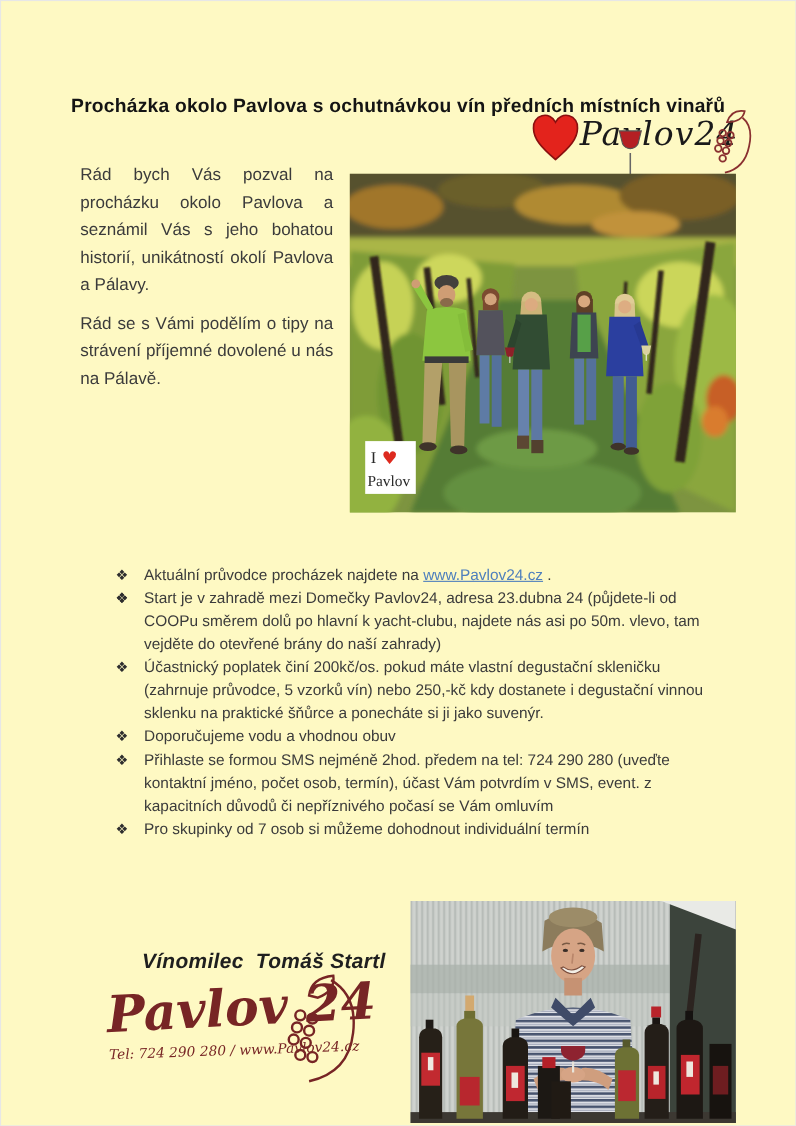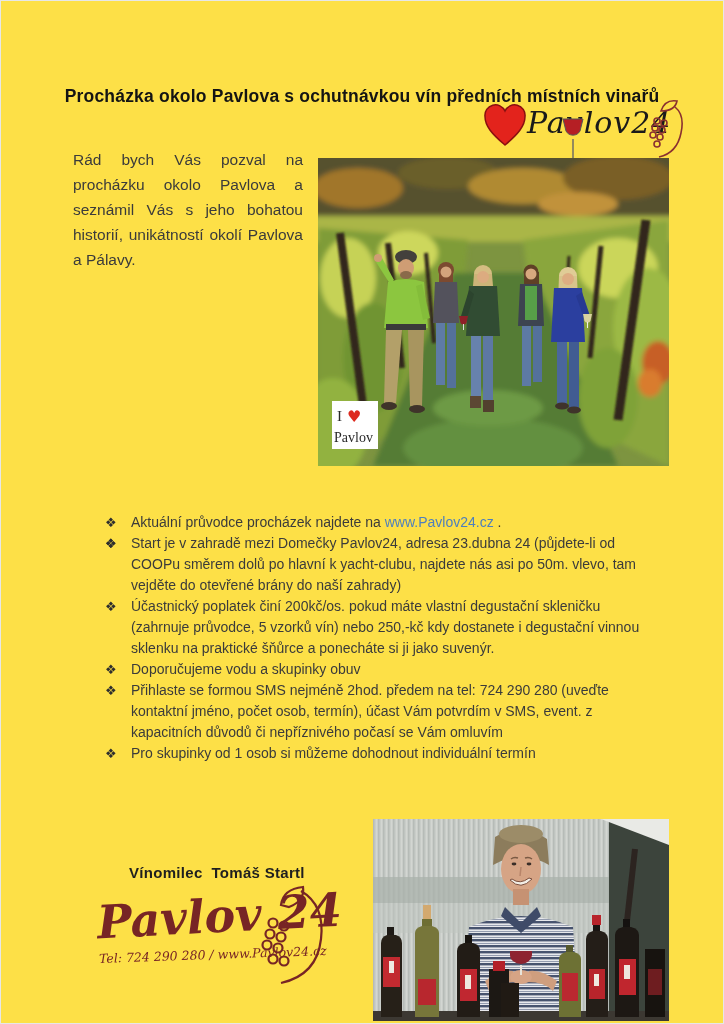--- a/index.html
+++ b/index.html
@@ -1,17 +1,17 @@
 <!DOCTYPE html>
 <html><head>
 <meta charset="utf-8">
 <style>
   html,body{margin:0;padding:0;background:#ffffff;}
   .page{
-    position:relative;width:724px;height:1024px;background:#fde047;
+    position:relative;width:724px;height:1024px;background:#fef9c3;
     font-family:"Liberation Sans",sans-serif;color:#3a3a3a;
     overflow:hidden;border:1px solid #e7e7e7;box-sizing:border-box;
   }
   .title{
     position:absolute;top:85px;left:0;right:0;text-align:center;
     font-size:17.5px;font-weight:bold;color:#141414;letter-spacing:.2px;
   }
   
   .logo-top{position:absolute;left:482px;top:98px;width:200px;height:96px;}
   .logo-top .heart{position:absolute;left:0;top:4px;}
@@ -31,25 +31,25 @@
   
   .photo1{position:absolute;left:317px;top:157px;width:351px;height:308px;}
   .photo2{position:absolute;left:372px;top:818px;width:296px;height:202px;}
   
   .bullets{
     position:absolute;left:104px;top:511px;width:552px;
     list-style:none;margin:0;padding:0;font-size:14px;line-height:21px;color:#3b3b3b;
   }
   .bullets li{position:relative;padding-left:26px;}
   .bullets .marker{position:absolute;left:0;top:0;font-size:13px;color:#2e2e2e;}
-  a.link{color:#4e7fbd;cursor:pointer;}
+  a.link{color:#4e7fbd;text-decoration:underline;cursor:pointer;}
   
   .signature{
-    position:absolute;left:128px;top:863px;font-size:15px;font-weight:bold;
-    color:#1f1f1f;letter-spacing:.3px;white-space:pre;text-align:right;
+    position:absolute;left:128px;top:863px;font-size:19px;font-weight:bold;
+    font-style:italic;color:#1f1f1f;letter-spacing:.3px;white-space:pre;text-align:right;
   }
   .brand-script{
     position:absolute;left:96px;top:888px;
     font-family:"DejaVu Serif",serif;font-style:italic;font-weight:bold;
     font-size:46px;color:#772525;transform:rotate(-3deg);white-space:nowrap;
   }
   .contact{
     position:absolute;left:98px;top:946px;
     font-family:"DejaVu Serif",serif;font-style:italic;font-size:12.5px;
     color:#772525;transform:rotate(-2deg);white-space:nowrap;
@@ -83,20 +83,21 @@
           <circle cx="21" cy="33" r="3"></circle>
         <circle cx="12" cy="38" r="3"></circle>
           <circle cx="19" cy="40" r="3"></circle>
         <circle cx="16" cy="47" r="3"></circle>
       </g>
     </svg>
   </div>
 
   <div class="intro">
     <p>Rád bych Vás pozval na procházku okolo Pavlova a seznámil Vás s jeho bohatou historií, unikátností okolí Pavlova a Pálavy.</p>
+    <p>Rád se s Vámi podělím o tipy na strávení příjemné dovolené u nás na Pálavě.</p>
   </div>
 
   <svg class="photo1" viewBox="0 0 351 308">
     <defs>
       <filter id="b1" x="-10%" y="-10%" width="120%" height="120%">
           <feGaussianBlur stdDeviation="2.5"></feGaussianBlur>
         </filter>
       <filter id="b2" x="-20%" y="-20%" width="140%" height="140%">
           <feGaussianBlur stdDeviation="1"></feGaussianBlur>
         </filter>
@@ -209,29 +210,29 @@
     <li>
       <span class="marker">❖</span>
       <span>Start je v zahradě mezi Domečky Pavlov24, adresa 23.dubna 24 (půjdete-li od COOPu směrem dolů po hlavní k yacht-clubu, najdete nás asi po 50m. vlevo, tam vejděte do otevřené brány do naší zahrady)</span>
     </li>
     <li>
       <span class="marker">❖</span>
       <span>Účastnický poplatek činí 200kč/os. pokud máte vlastní degustační skleničku (zahrnuje průvodce, 5 vzorků vín) nebo 250,-kč kdy dostanete i degustační vinnou sklenku na praktické šňůrce a ponecháte si ji jako suvenýr.</span>
     </li>
     <li>
       <span class="marker">❖</span>
-      <span>Doporučujeme vodu a skupinky obuv</span>
+      <span>Doporučujeme vodu a vhodnou obuv</span>
     </li>
     <li>
       <span class="marker">❖</span>
       <span>Přihlaste se formou SMS nejméně 2hod. předem na tel: 724 290 280 (uveďte kontaktní jméno, počet osob, termín), účast Vám potvrdím v SMS, event. z kapacitních důvodů či nepříznivého počasí se Vám omluvím</span>
     </li>
     <li>
       <span class="marker">❖</span>
-      <span>Pro skupinky od 1 osob si můžeme dohodnout individuální termín</span>
+      <span>Pro skupinky od 7 osob si můžeme dohodnout individuální termín</span>
     </li>
   </ul>
 
   <div class="signature">Vínomilec  Tomáš Startl</div>
   <div class="brand-script">Pavlov 24</div>
   <div class="contact">Tel: 724 290 280 / www.Pavlov24.cz</div>
   <svg class="grape-bottom" width="78" height="108" viewBox="0 0 78 108">
     <g fill="none" stroke="#772525" stroke-width="2.2">
       <path d="M30 22 q2 -16 22 -18 q2 14 -14 20 Z"></path>
       <path d="M50 8 q24 14 20 48 q-4 36 -40 44"></path>

